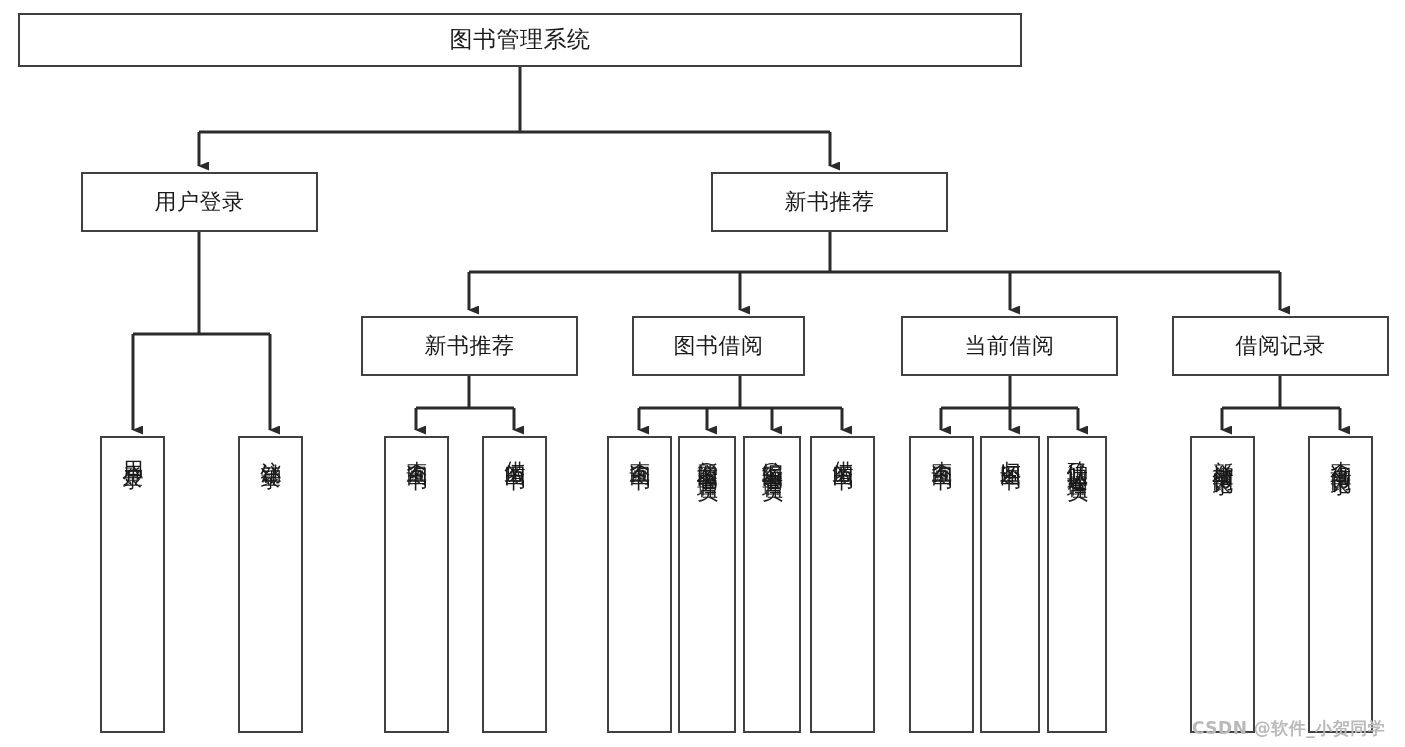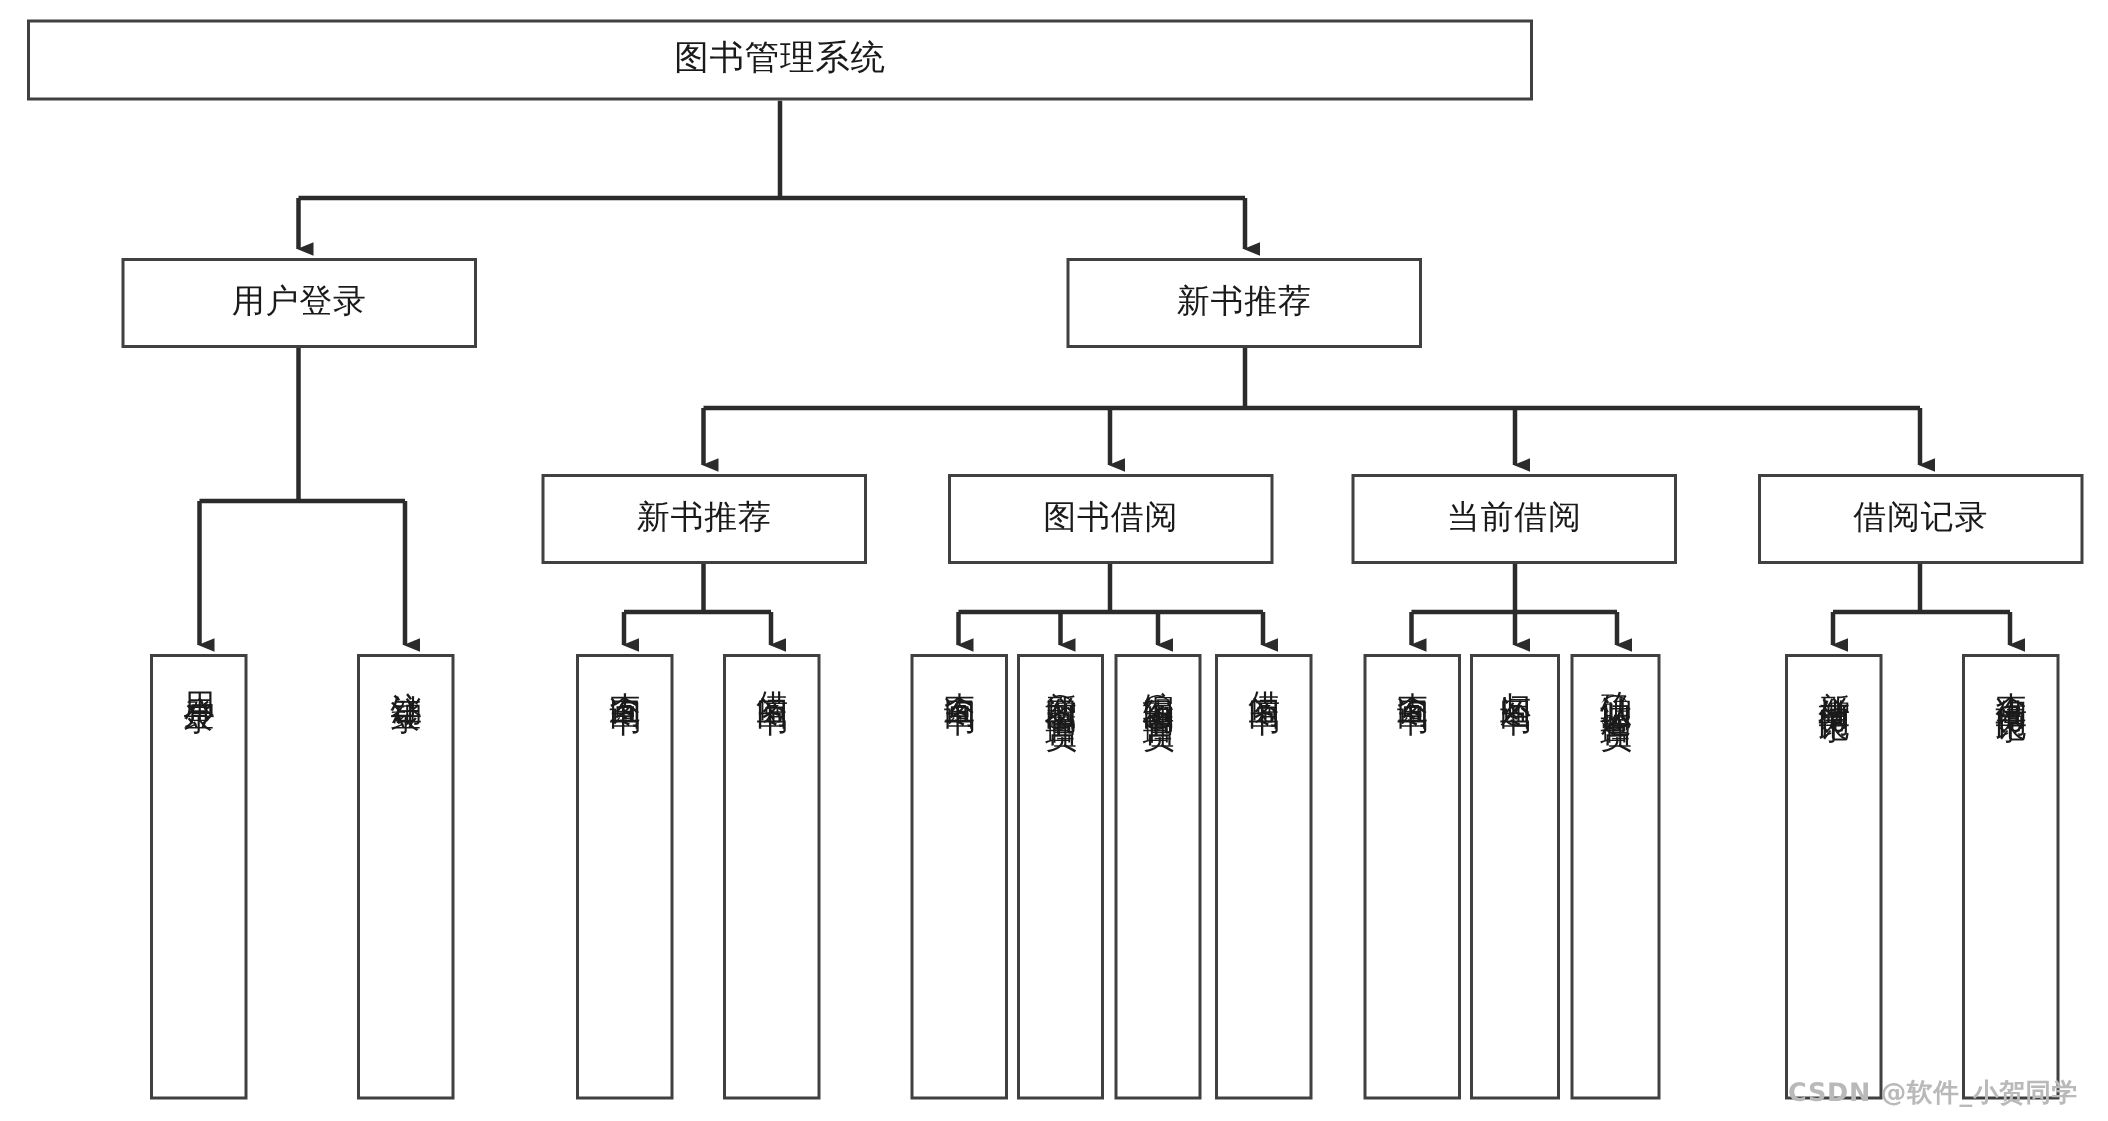--- a/index.html
+++ b/index.html
@@ -127,21 +127,21 @@
   <div class="node horizontal" style="left:81px; top:172px; width:237px; height:60px;">
     <span class="label">用户登录</span>
   </div>
   <div class="node horizontal" style="left:711px; top:172px; width:237px; height:60px;">
     <span class="label">新书推荐</span>
   </div>
 
   <div class="node horizontal" style="left:361px; top:316px; width:217px; height:60px;">
     <span class="label">新书推荐</span>
   </div>
-  <div class="node horizontal" style="left:632px; top:316px; width:217px; height:60px;">
+  <div class="node horizontal" style="left:632px; top:316px; width:173px; height:60px;">
     <span class="label">图书借阅</span>
   </div>
   <div class="node horizontal" style="left:901px; top:316px; width:217px; height:60px;">
     <span class="label">当前借阅</span>
   </div>
   <div class="node horizontal" style="left:1172px; top:316px; width:217px; height:60px;">
     <span class="label">借阅记录</span>
   </div>
 
   <div class="node vertical" style="left:100px; top:436px; width:65px; height:297px;">

